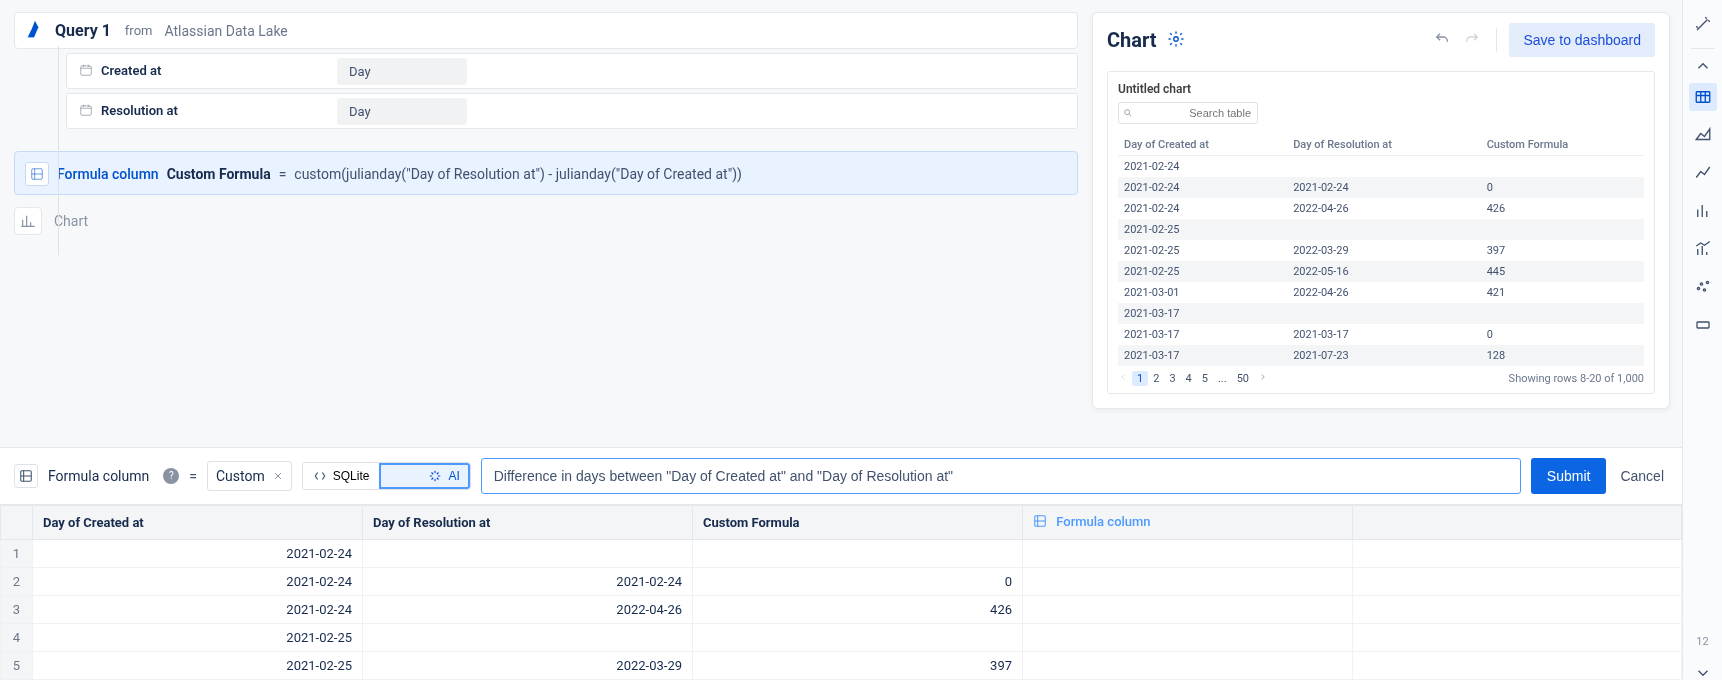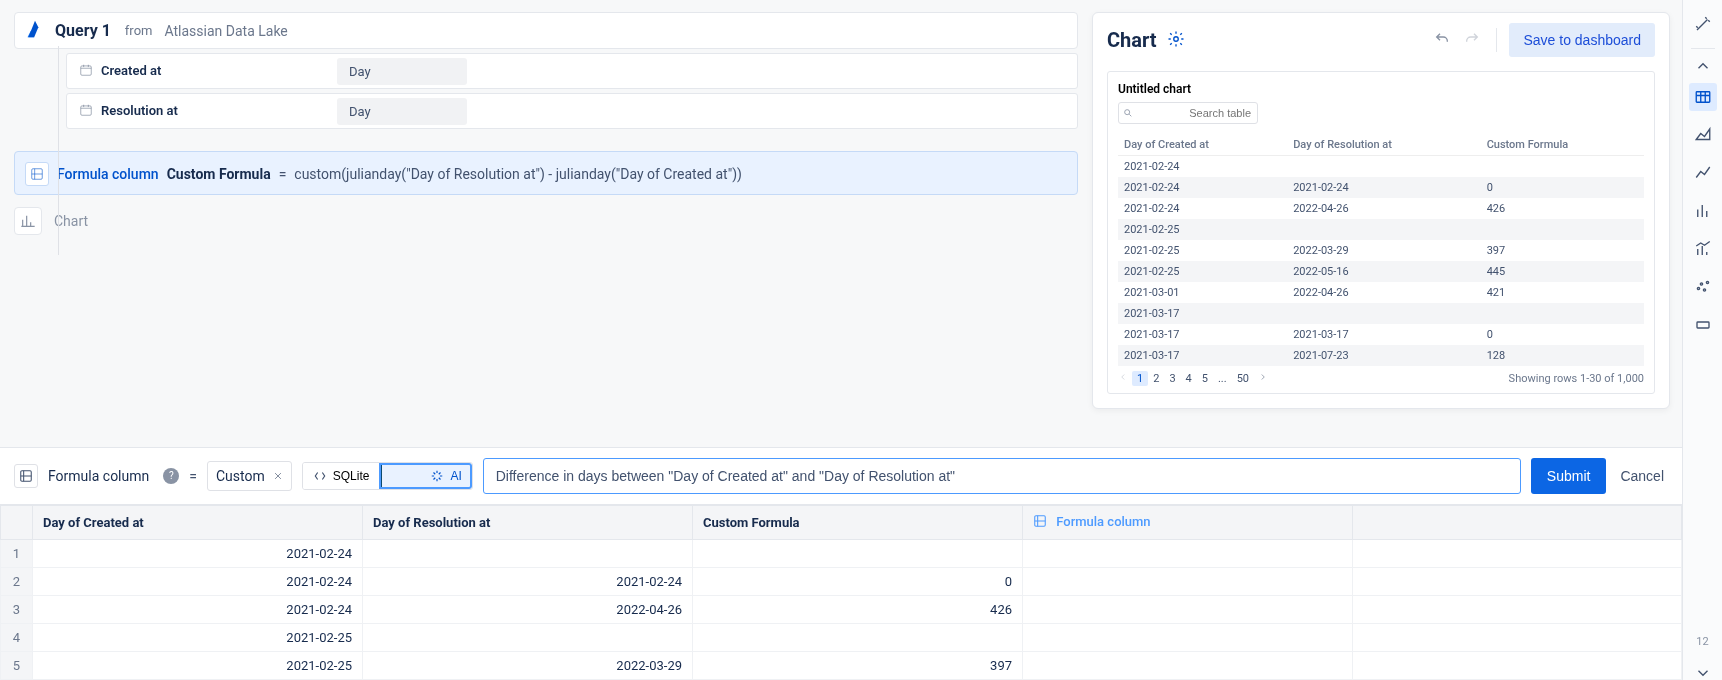--- a/index.html
+++ b/index.html
@@ -51,21 +51,21 @@
   .chart-top { display:flex; align-items:center; gap:10px; }
   .chart-title { font-weight:700; font-size:20px; }
   .gear svg { width:18px;height:18px; stroke:#0052CC; fill:none; stroke-width:1.8; }
   .chart-actions { margin-left:auto; display:flex; align-items:center; gap:6px; }
   .undo-btn,.redo-btn { background:none; border:none; padding:4px; cursor:pointer; }
   .undo-btn svg,.redo-btn svg{ width:16px;height:16px; stroke:#8993A4; fill:none; stroke-width:2; }
   .vline { width:1px; height:24px; background:#E4E7EC; margin:0 6px; }
   .save-btn { background:#E2ECFB; color:#1d4ed8; border:none; padding:9px 14px; border-radius:3px; font-weight:500; font-size:14px; cursor:pointer; }
 
   .chart-inner { border:1px solid #E4E7EC; border-radius:3px; margin:14px 0; padding:10px 10px 8px 10px; font-size:12px; }
-  .chart-subtitle { font-weight:600; font-size:12px; color:#000000; margin-bottom:6px; }
+  .chart-subtitle { font-weight:600; font-size:12px; color:#404040; margin-bottom:6px; }
   .search-table { position:relative; margin-bottom:10px; width:140px; }
   .search-table input { width:100%; padding:4px 6px 4px 22px; border:1px solid #DFE1E6; border-radius:3px; font-size:11px;text-align:right; }
   .search-table .si { position:absolute; left:5px; top:5px; }
   .search-table .si svg{ width:10px;height:10px; stroke:#8993A4; fill:none; stroke-width:2; }
 
   .mini-table { width:100%; border-collapse:collapse; font-size:11px; }
   .mini-table th { text-align:left; color:#6B778C; font-weight:500; padding:4px 6px; border-bottom:1px solid #EEE; }
   .mini-table td { padding:4px 6px; color:#42526E; }
   .mini-table tr.alt td { background:#F4F5F7; }
   .mini-table .col-c { text-align:left; }
@@ -90,21 +90,21 @@
   .fb-icon svg{ width:14px;height:14px; stroke:#42526E; fill:none; stroke-width:1.8; }
   .fb-label { font-size:14px; color:#172B4D; font-weight:400; }
   .help-q { display:inline-flex; width:16px;height:16px; border-radius:50%; background:#8993A4; color:#fff; font-size:10px; align-items:center; justify-content:center; margin-left:4px; }
   .fb-eq { color:#42526E; }
   .custom-chip { display:flex; align-items:center; gap:8px; border:1px solid #DFE1E6; border-radius:3px; padding:6px 8px; background:#fff; font-size:14px; }
   .custom-chip .x svg{ width:10px;height:10px; stroke:#6B778C; stroke-width:2; }
   .mode-toggle { display:flex; border:1px solid #DFE1E6; border-radius:3px; overflow:hidden; }
   .mode-toggle .mbtn { padding:6px 10px; display:flex; align-items:center; gap:6px; font-size:12px; background:#fff; border:none; cursor:pointer; }
   .mode-toggle .mbtn svg{ width:14px;height:14px; fill:none; stroke-width:2; }
   .mode-toggle .mbtn.sqlite svg{ stroke:#42526E; }
-  .mode-toggle .mbtn.ai { background:#E9F2FF; color:#0052CC; border-left:3px solid #0c4a6e; outline:2px solid #4C9AFF; outline-offset:-2px; border-radius:0 3px 3px 0;padding-left:48px; }
+  .mode-toggle .mbtn.ai { background:#E9F2FF; color:#0052CC; border-left:1px solid #0c4a6e; outline:2px solid #4C9AFF; outline-offset:-2px; border-radius:0 3px 3px 0;padding-left:48px; }
   .mode-toggle .mbtn.ai svg{ stroke:#0052CC; }
   .nl-input { flex:1; border:1.5px solid #4C9AFF; border-radius:3px; padding:9px 12px; font-size:14px; color:#42526E; background:#fff; }
   .submit-btn { background:#0C66E4; color:#fff; border:none; padding:10px 16px; border-radius:3px; font-size:14px; font-weight:500; cursor:pointer; }
   .cancel-btn { background:none; border:none; font-size:14px; color:#42526E; cursor:pointer; padding:6px 4px; }
 
   
   .data-table-wrap { background:#fff; border-top:1px solid #E4E7EC; }
   .data-table { width:100%; border-collapse:collapse; font-size:13px; }
   .data-table th { background:#F4F5F7; text-align:left; font-weight:700; padding:8px 10px; border:1px solid #E4E7EC; }
   .data-table td { padding:6px 10px; border:1px solid #EFF1F4; text-align:right; color:#172B4D; }
@@ -274,21 +274,21 @@
                 </tbody>
             </table>
             <div class="pager">
               <span class="chev" style="opacity:.4"><svg viewBox="0 0 24 24">
                     <path d="M15 6l-6 6 6 6"></path>
                   </svg></span>
               <span id="pager-pages"><span class="pg active">1</span><span class="pg">2</span><span class="pg">3</span><span class="pg">4</span><span class="pg">5</span><span class="pg">...</span><span class="pg">50</span></span>
               <span class="chev"><svg viewBox="0 0 24 24">
                     <path d="M9 6l6 6-6 6"></path>
                   </svg></span>
-              <span class="info">Showing rows 1-30 of 1,000</span>
+              <span class="info">Showing rows 8-20 of 1,000</span>
             </div>
           </div>
         </div>
       </div>
     </div>
 
     <div class="formula-bar">
       <span class="fb-icon">
           <svg viewBox="0 0 24 24">
             <rect x="3" y="3" width="18" height="18" rx="2"></rect>

